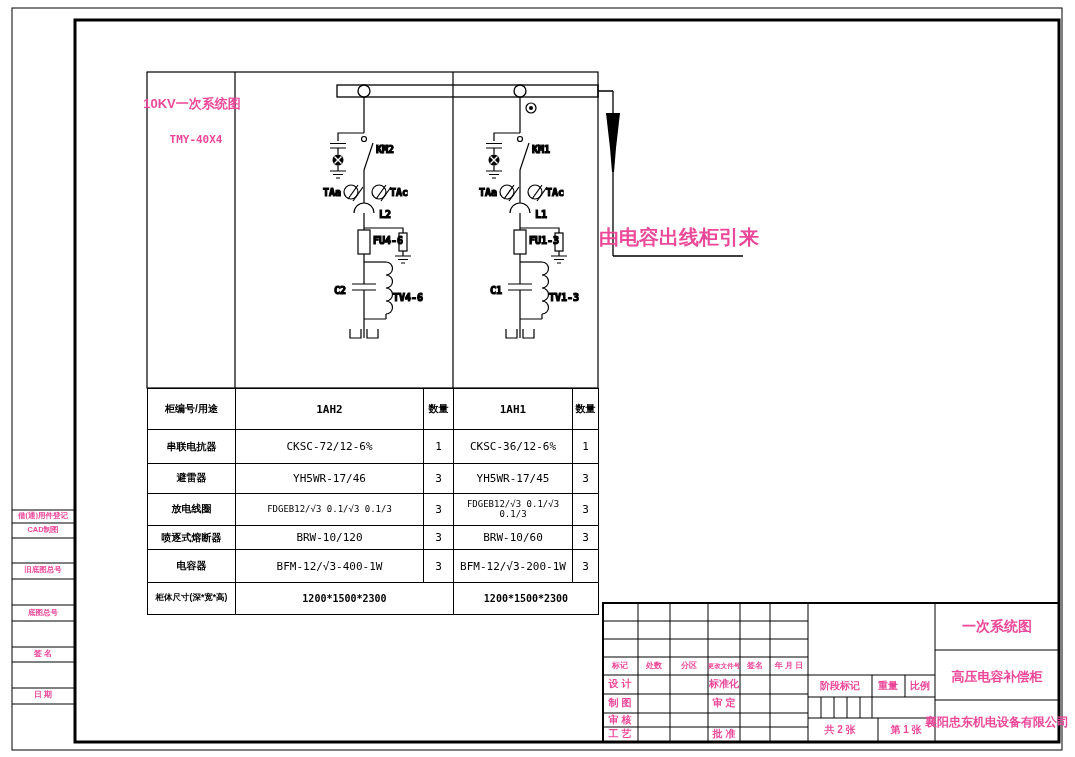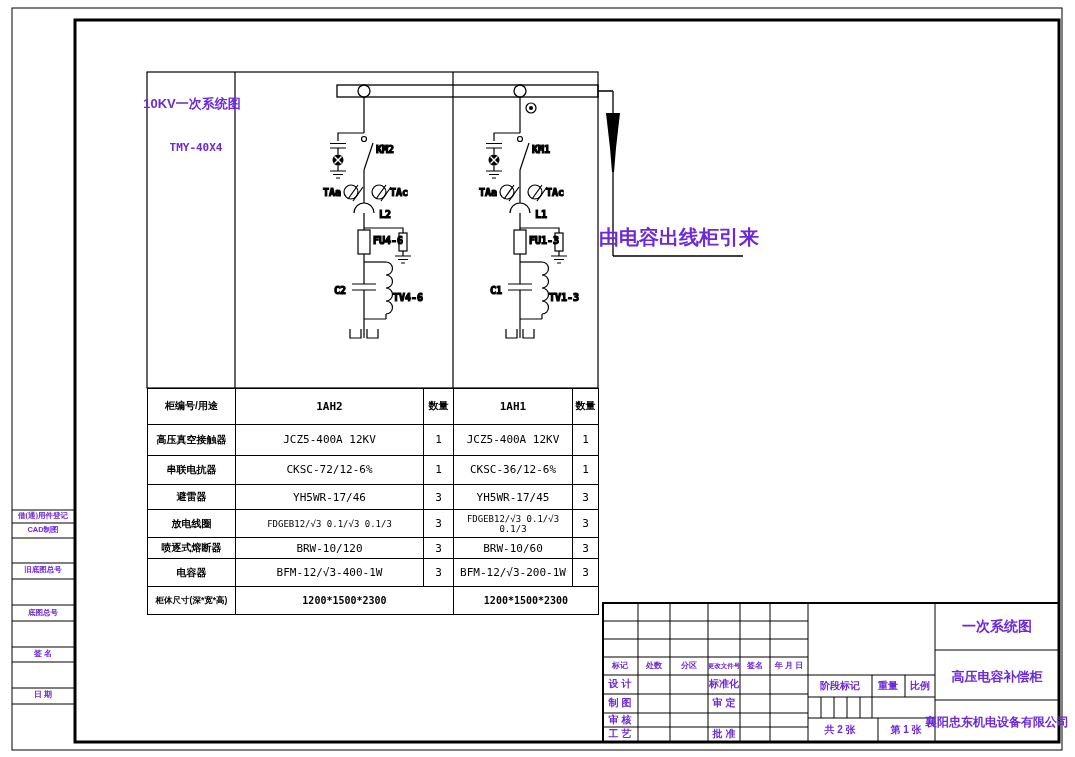--- a/index.html
+++ b/index.html
@@ -1,19 +1,19 @@
 <!DOCTYPE html>
 <html><head>
 <meta charset="utf-8">
 <style>
   html,body{margin:0;padding:0;background:#e8e8e8;}
   #sheet{position:relative;width:1075px;height:757px;background:#ffffff;
          font-family:"Liberation Sans",sans-serif;color:#000;overflow:hidden;}
   svg{position:absolute;left:0;top:0;}
-  .t{position:absolute;transform:translate(-50%,-50%);white-space:nowrap;color:#6d28d9;
+  .t{position:absolute;transform:translate(-50%,-50%);white-space:nowrap;color:#ec4899;
      font-family:"Liberation Sans",sans-serif;line-height:1;}
   .b{font-weight:bold;}
   .mono{font-family:"DejaVu Sans Mono","Liberation Mono",monospace;}
   .f7{font-size:7.5px;} .f8{font-size:8px;} .f9{font-size:10px;} .f10{font-size:10px;}
   .f11{font-size:11px;} .f13{font-size:13px;} .f14{font-size:14px;} .f20{font-size:20px;}
   table.equip{position:absolute;left:147px;top:388px;width:451px;height:227px;
       border-collapse:collapse;table-layout:fixed;}
   table.equip td{border:1px solid #000;text-align:center;vertical-align:middle;
       padding:0;overflow:hidden;}
   td.lbl{font-size:10px;font-weight:bold;}
@@ -156,21 +156,21 @@
                M808,603 V742
                M808,675 H935 M808,697 H935 M808,718 H935
                M872,675 V718 M905,675 V697
                M821,697 V718 M834,697 V718 M847,697 V718 M860,697 V718
                M878,718 V742
                M935,603 V742 M935,650 H1059 M935,700 H1059"></path>
     </g>
   </svg>
 
   <div class="t f13 b" style="left:192px;top:103px;">10KV一次系统图</div>
-  <div class="t f11 b mono" style="left:196px;top:139px;margin-top:8px;">TMY-40X4</div>
+  <div class="t f11 b mono" style="left:196px;top:139px;">TMY-40X4</div>
   <div class="t f20 b" style="left:679px;top:237px;">由电容出线柜引来</div>
 
   <div class="t f7 b" style="left:43px;top:516px;font-family:Liberation Serif, serif;">借(通)用件登记</div>
   <div class="t f7 b" style="left:43px;top:530px;">CAD制图</div>
   <div class="t f7 b" style="left:43px;top:570px;">旧底图总号</div>
   <div class="t f7 b" style="left:43px;top:613px;">底图总号</div>
   <div class="t f8 b" style="left:43px;top:654px;">签 名</div>
   <div class="t f8 b" style="left:43px;top:695px;">日 期</div>
 
   <table class="equip">
@@ -182,27 +182,20 @@
         <col style="width:26px">
     </colgroup>
     <tbody>
         <tr style="height:32px">
       <td class="lbl">柜编号/用途</td>
       <td class="val b">1AH2</td>
       <td class="qh">数量</td>
       <td class="val b">1AH1</td>
       <td class="qh">数量</td>
     </tr>
-    <tr style="height:28px">
-      <td class="lbl">高压真空接触器</td>
-      <td class="val">JCZ5-400A 12KV</td>
-      <td class="qty">1</td>
-      <td class="val">JCZ5-400A 12KV</td>
-      <td class="qty">1</td>
-    </tr>
     <tr style="height:26px">
       <td class="lbl">串联电抗器</td>
       <td class="val">CKSC-72/12-6%</td>
       <td class="qty">1</td>
       <td class="val">CKSC-36/12-6%</td>
       <td class="qty">1</td>
     </tr>
     <tr style="height:23px">
       <td class="lbl">避雷器</td>
       <td class="val">YH5WR-17/46</td>

